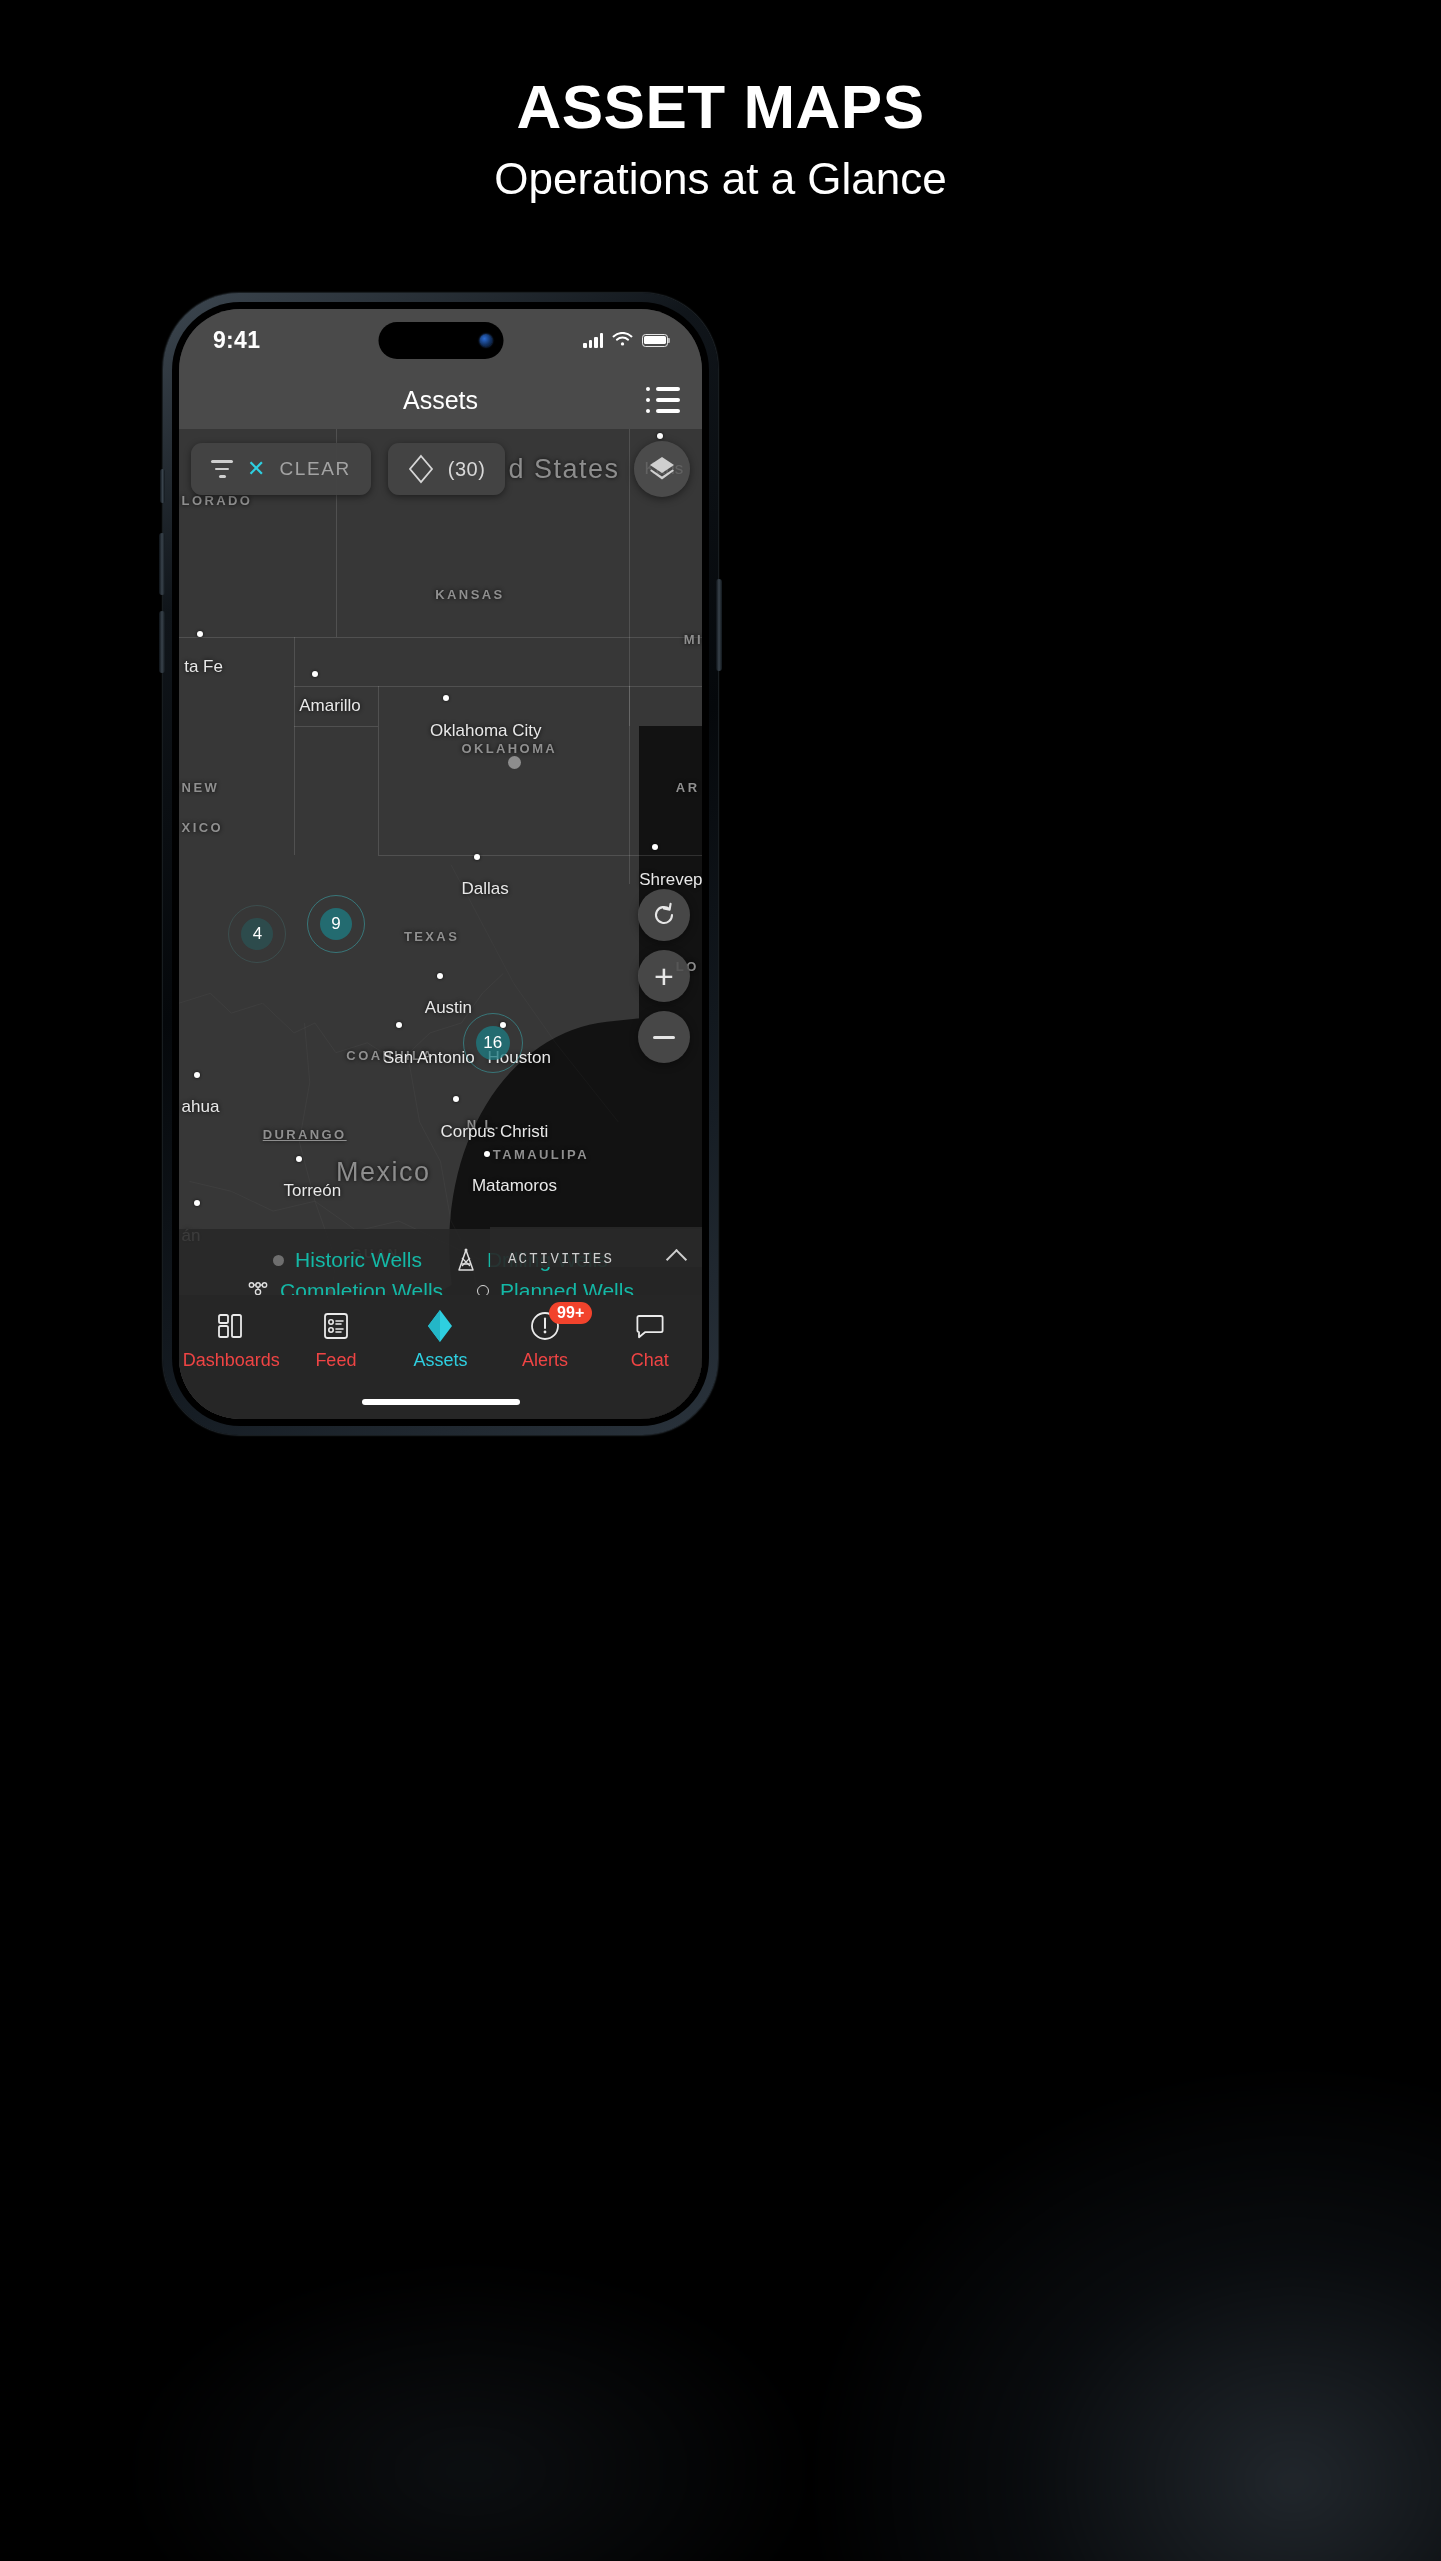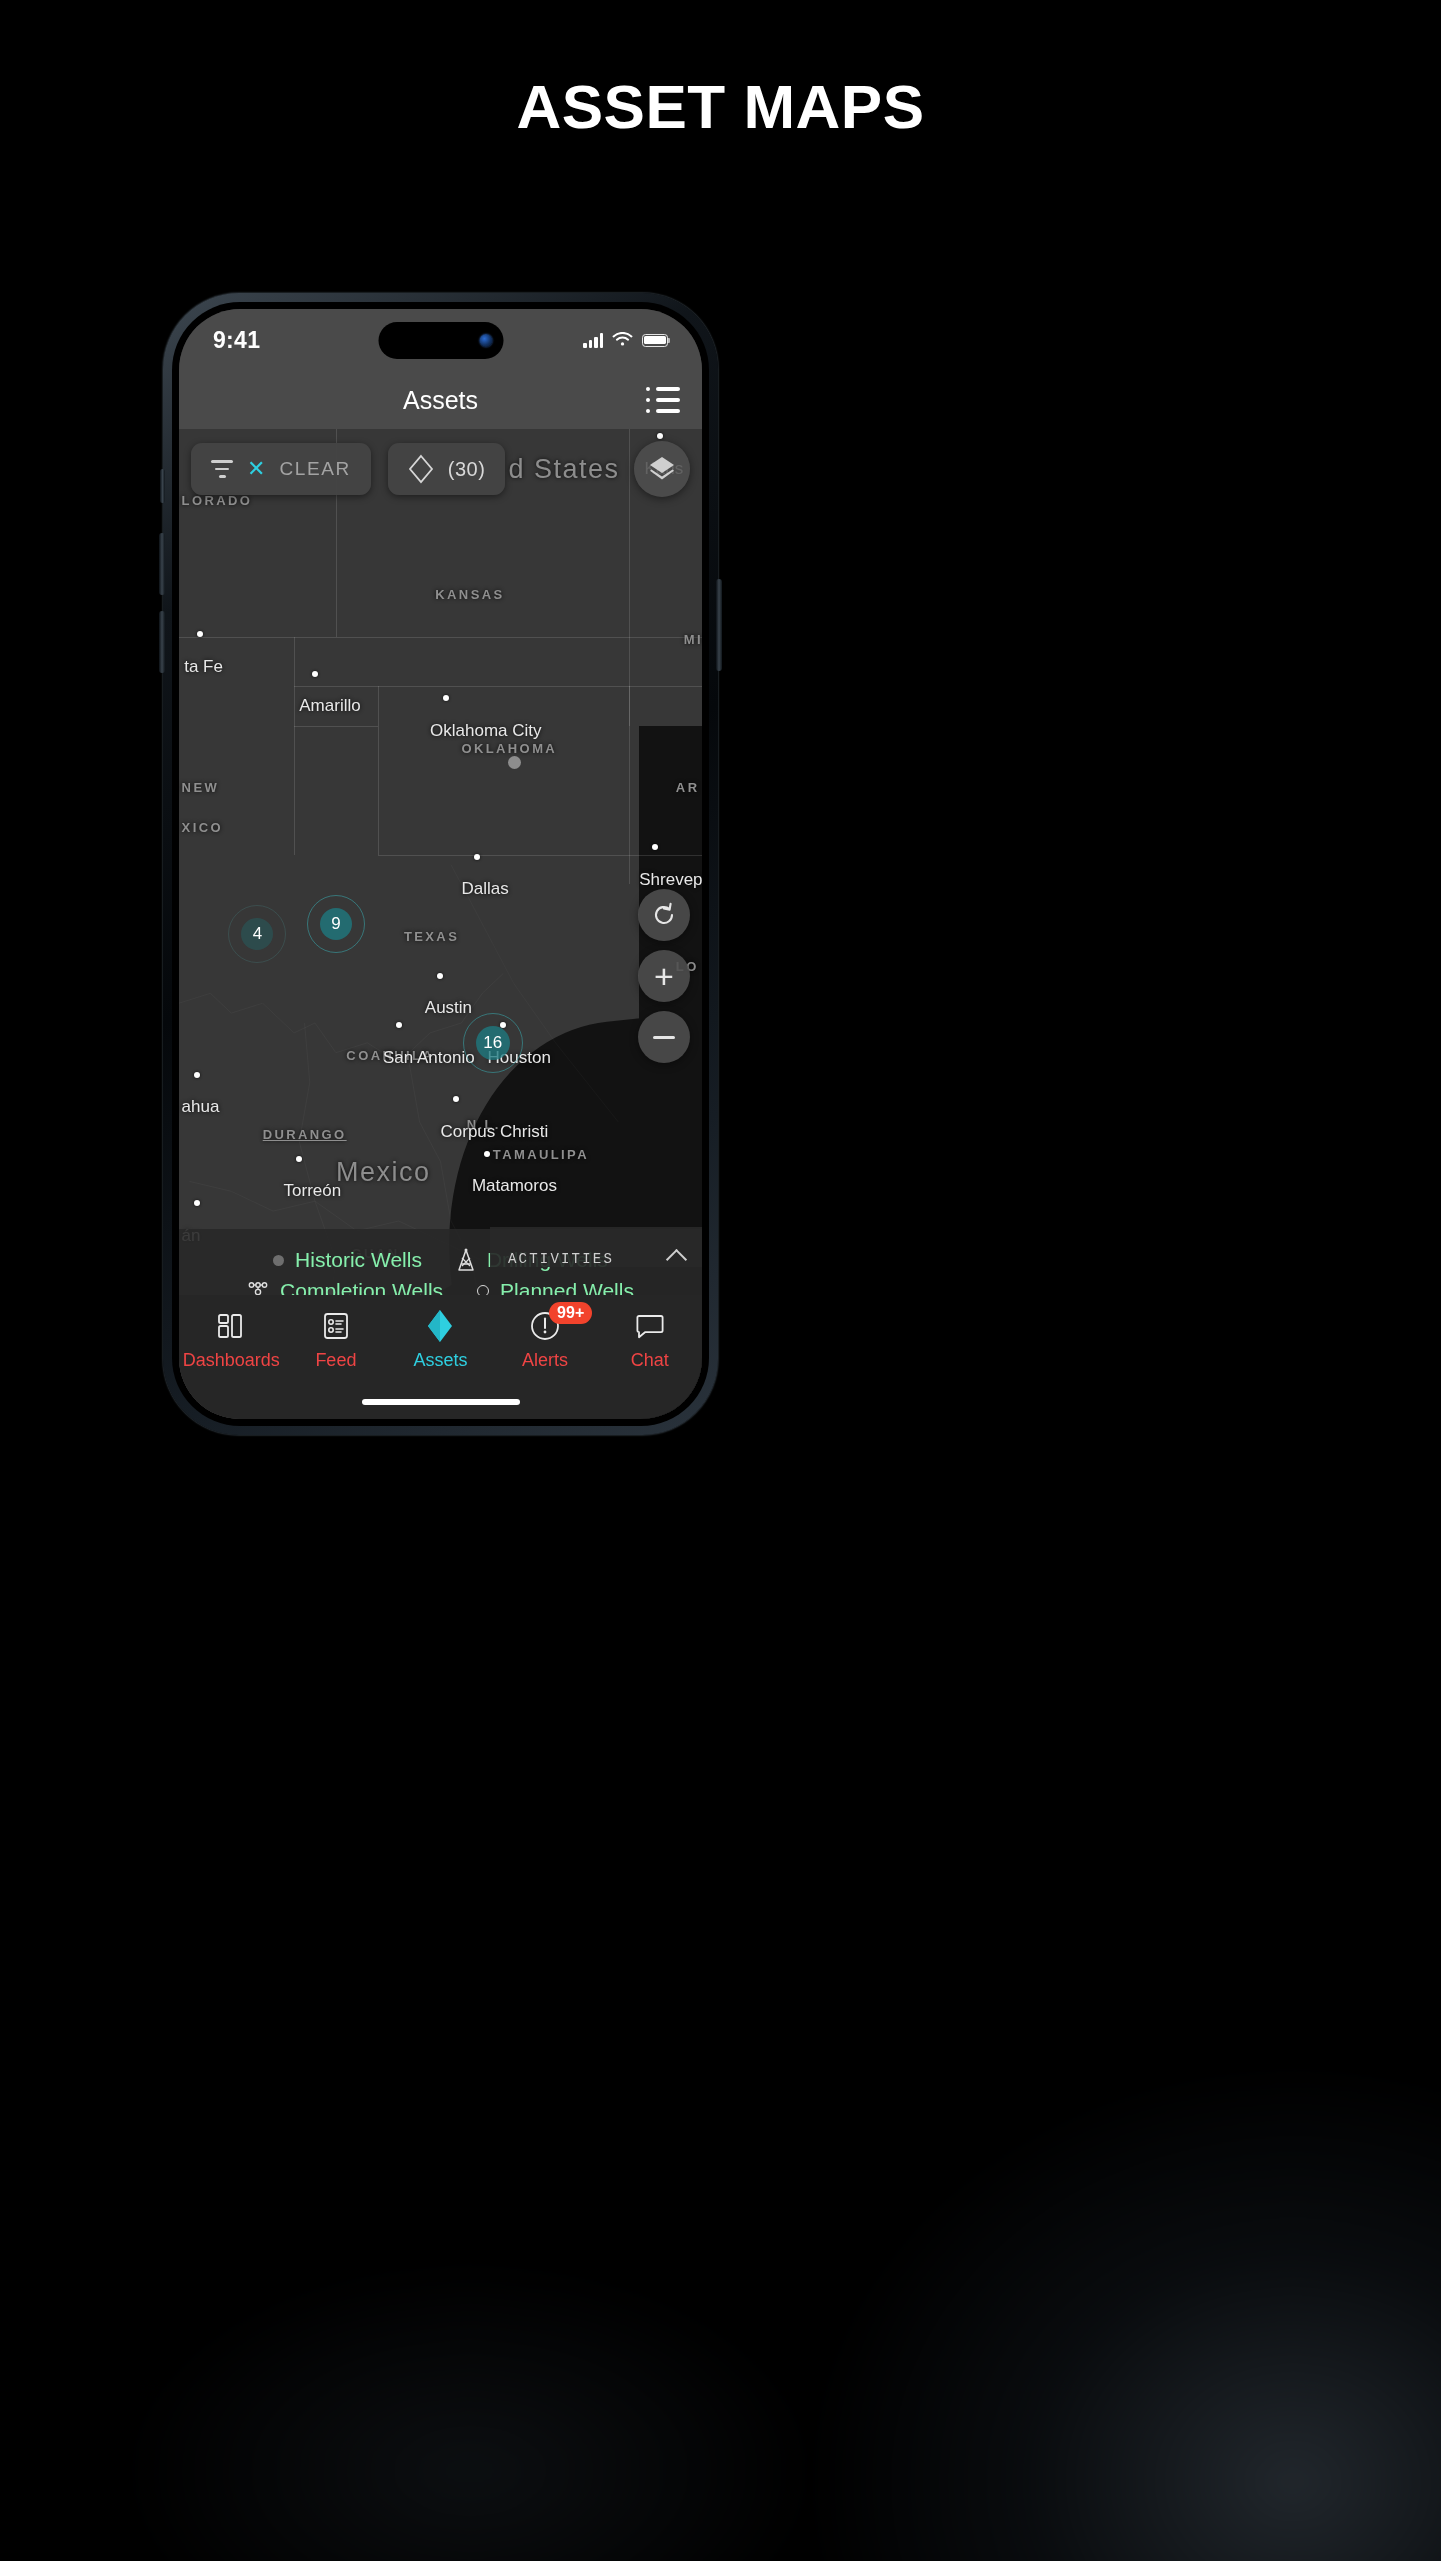--- a/index.html
+++ b/index.html
@@ -131,21 +131,21 @@
               display:flex;align-items:flex-end;justify-content:space-between;padding:0 18px;box-sizing:border-box;z-index:28;cursor:pointer;font-family:Liberation Mono, monospace;}
   .activities .t{color:#cfcfcf;font-size:14px;letter-spacing:2.2px;font-weight:500;}
   .chev-up{width:13px;height:13px;border-left:2px solid #cfcfcf;border-top:2px solid #cfcfcf;
            transform:rotate(45deg);margin-top:5px;}
 
   
   .legend{position:absolute;left:0;right:0;bottom:64px;background:rgba(40,40,40,.90);
           padding:12px 0 14px 0;z-index:27;}
   .legend .row{display:flex;align-items:center;justify-content:center;gap:34px;margin:7px 0;}
   .legend .item{display:flex;align-items:center;gap:11px;}
-  .legend .item .lt{color:#86efac;font-size:21px;font-weight:400;}
+  .legend .item .lt{color:#14b8a6;font-size:21px;font-weight:400;}
   .lg-hist{width:11px;height:11px;border-radius:50%;background:#6e6e6e;}
   .lg-plan{width:12px;height:12px;border-radius:50%;border:1.8px solid #d8d8d8;box-sizing:border-box;}
   .lg-alerts{display:flex;gap:7px;}
   .lg-alerts i{display:block;width:13px;height:13px;border-radius:3px;}
 
   
   .tabbar{position:absolute;left:0;right:0;bottom:0;height:110px;background:#262626;
           display:flex;align-items:flex-start;padding-top:14px;z-index:35;}
   .tab{flex:1;display:flex;flex-direction:column;align-items:center;gap:7px;cursor:pointer;position:relative;}
   .tab .tlabel{font-size:18px;color:#ef4444;}
@@ -161,20 +161,21 @@
 </head>
 <body>
 
 <div class="stage">
 
   <div class="glow"></div>
   <div class="glow2"></div>
 
   <div class="headline">
     <div class="h1">ASSET MAPS</div>
+    <div class="h2">Operations at a Glance</div>
   </div>
 
   <div class="phone">
     <div class="btn-side btn-silent"></div>
     <div class="btn-side btn-vup"></div>
     <div class="btn-side btn-vdn"></div>
     <div class="btn-side btn-pwr"></div>
 
     <div class="phone-inner">
       <div class="screen">

